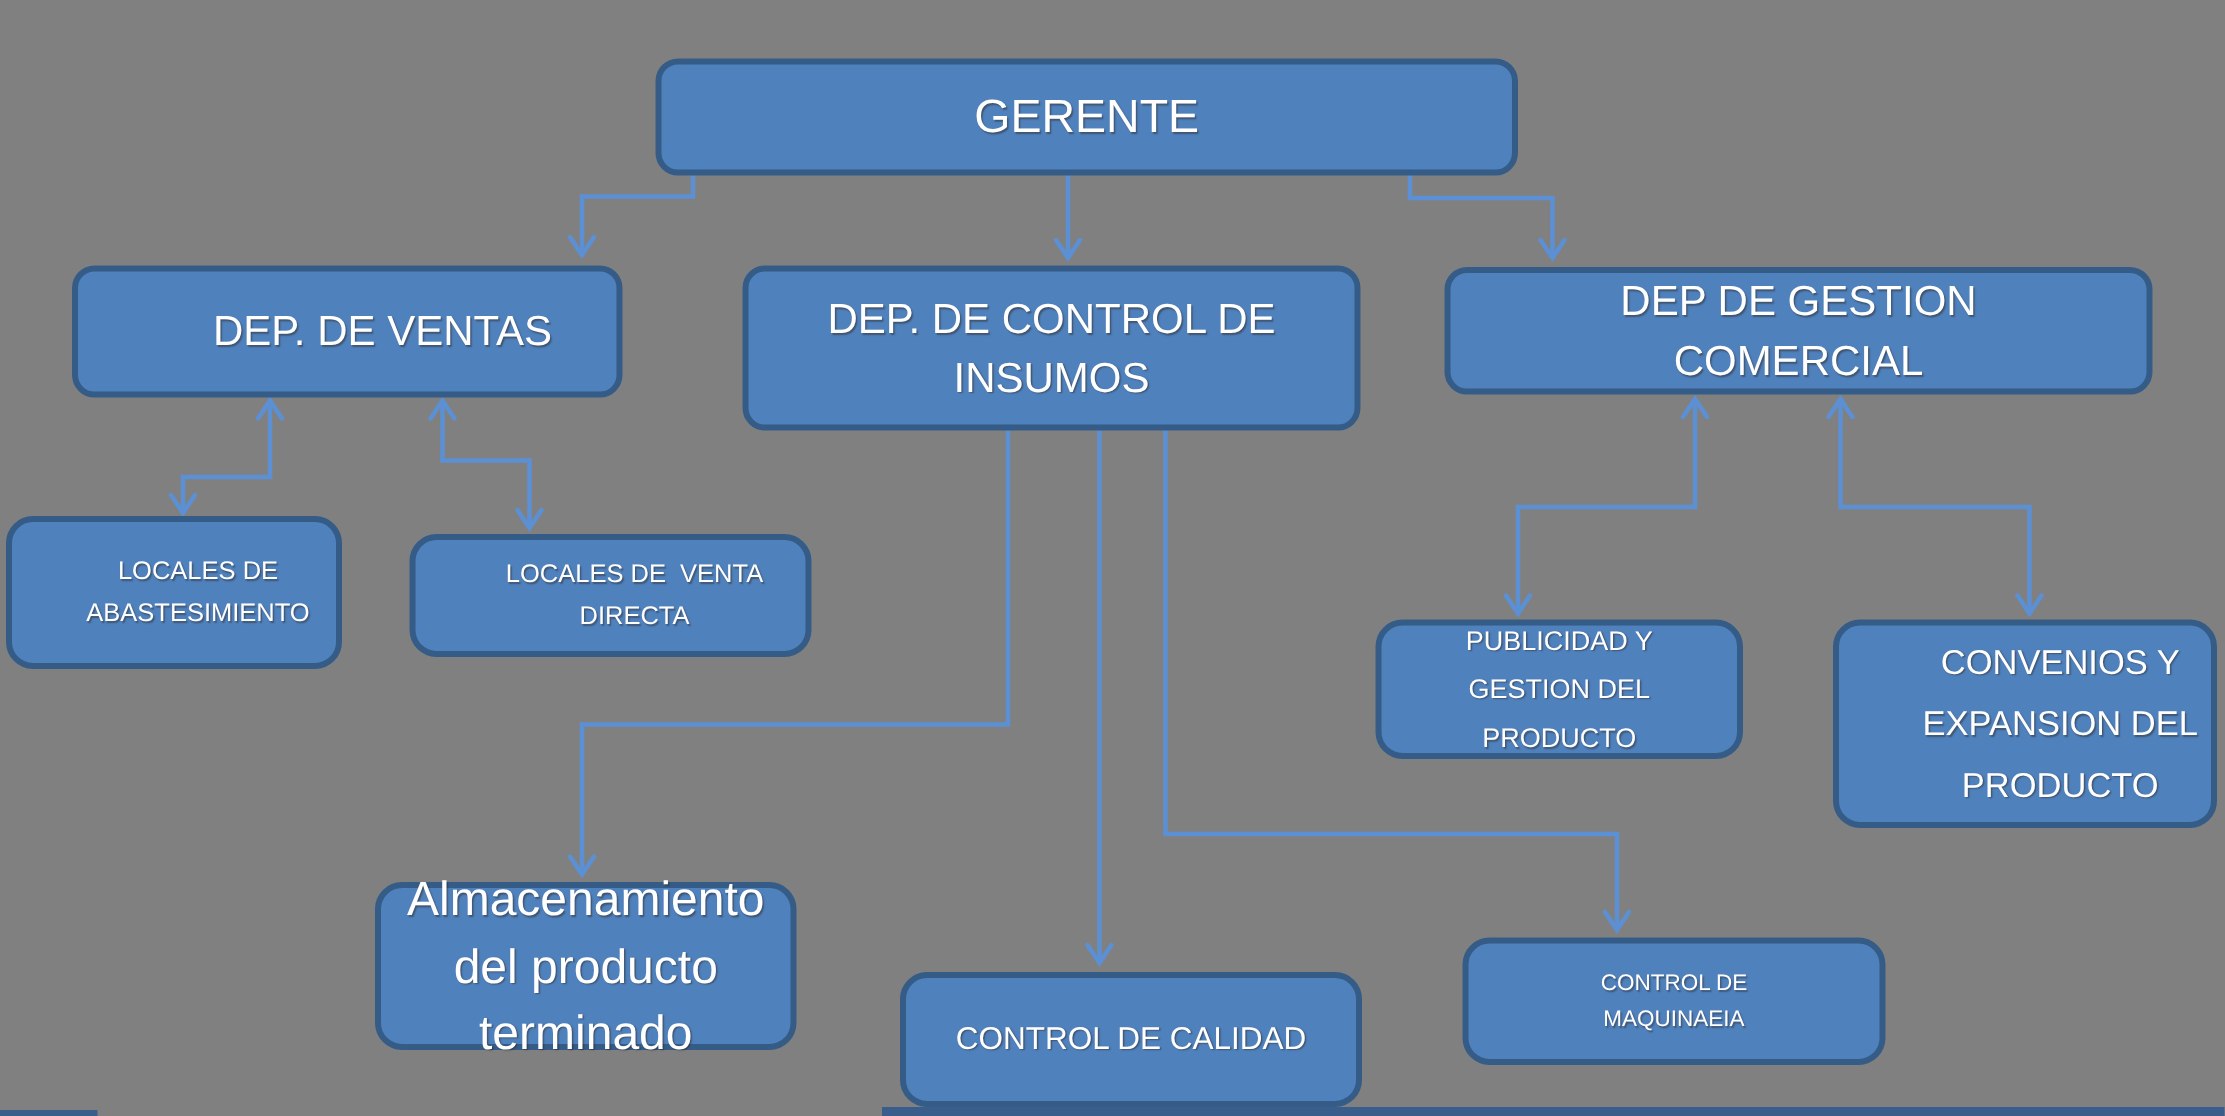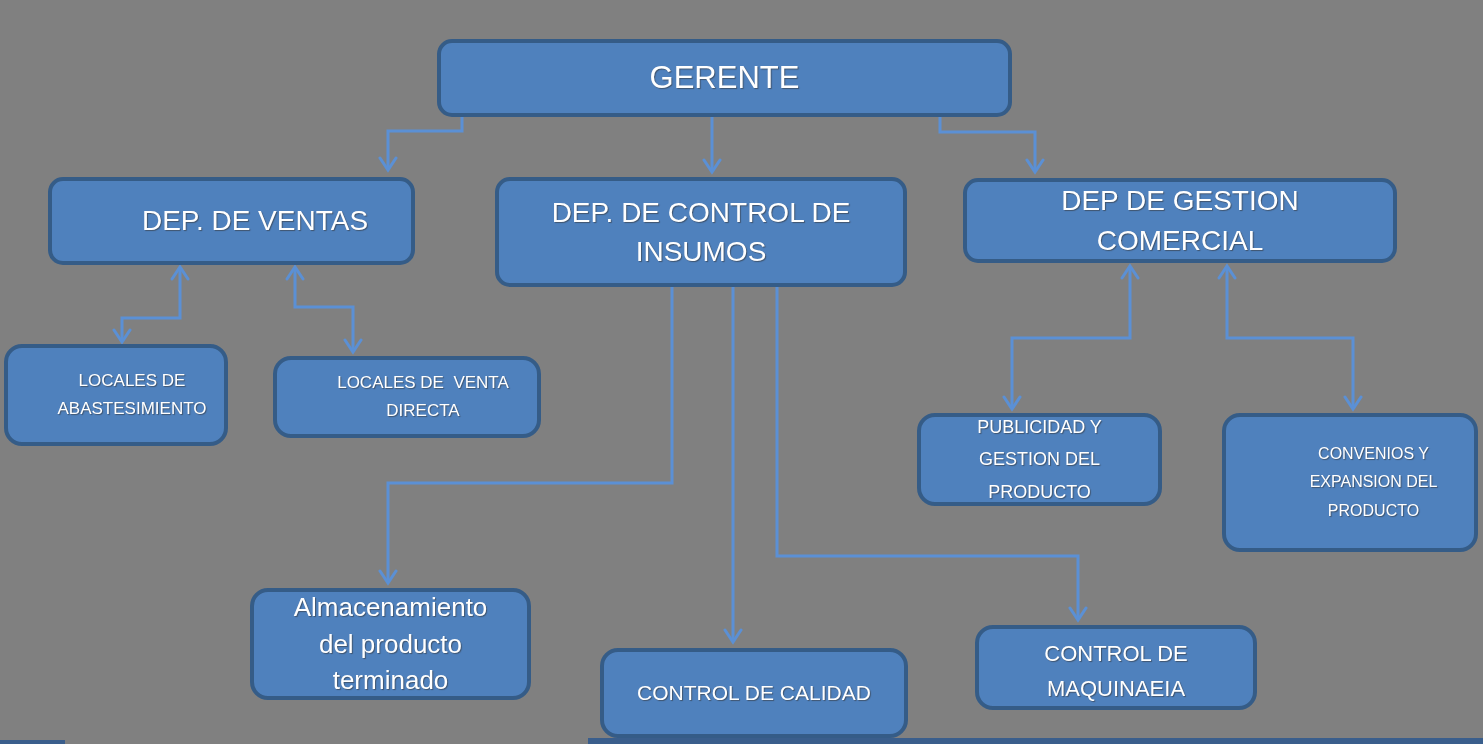--- a/index.html
+++ b/index.html
@@ -28,24 +28,24 @@
     display:flex;align-items:center;justify-content:center;
     text-align:center;
   }
   .node .lbl{
     white-space:pre-wrap;
     text-shadow:1px 1px 1px rgba(45,32,18,0.45);
   }
   .r18{border-radius:18px;}
   .f31{font-size:31px;line-height:1.2;}
   .f28{font-size:28px;line-height:1.4;}
-  .f27{font-size:26px;line-height:1.4;}
+  .f27{font-size:32px;line-height:1.4;}
   .f21{font-size:21px;line-height:1.3;}
-  .f20{font-size:22px;line-height:1.6;align-items:flex-end;}
-  .f19{font-size:16px;line-height:1.78;padding-left:47px;}
+  .f20{font-size:15px;line-height:1.6;}
+  .f19{font-size:23px;line-height:1.78;padding-left:47px;}
   .f18{font-size:18px;line-height:1.8;}
   .f17{font-size:17px;line-height:1.65;padding-left:32px;}
   .cropped-edge{
     position:absolute;z-index:0;
     background:#3A5E8C;
   }
 </style>
 </head>
 <body>
 
@@ -80,21 +80,21 @@
 
   <div class="node f28" style="left:48px;top:177px;width:367px;height:88px;padding-left:47px;">
     <span class="lbl">DEP. DE VENTAS</span>
   </div>
 
   <div class="node f28" style="left:495px;top:177px;width:412px;height:110px;">
     <span class="lbl">DEP. DE CONTROL DE
 INSUMOS</span>
   </div>
 
-  <div class="node f28" style="left:963px;top:178px;width:434px;height:85px;">
+  <div class="node f28" style="left:963px;top:178px;width:472px;height:85px;">
     <span class="lbl">DEP DE GESTION
 COMERCIAL</span>
   </div>
 
   <div class="node r18 f17" style="left:4px;top:344px;width:224px;height:102px;">
     <span class="lbl">LOCALES DE
 ABASTESIMIENTO</span>
   </div>
 
   <div class="node r18 f17" style="left:273px;top:356px;width:268px;height:82px;">

